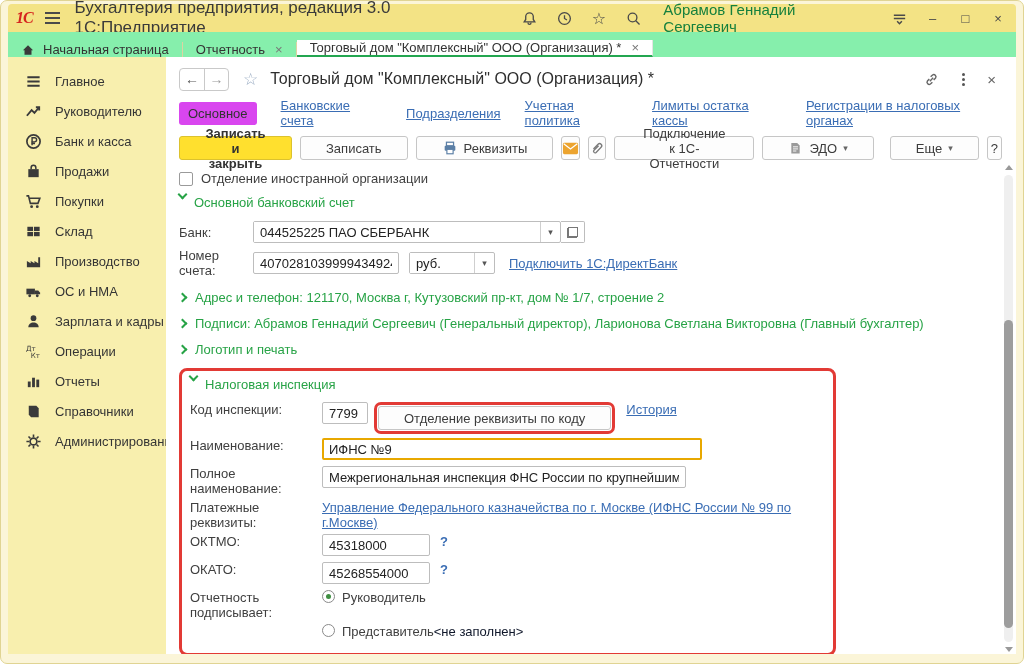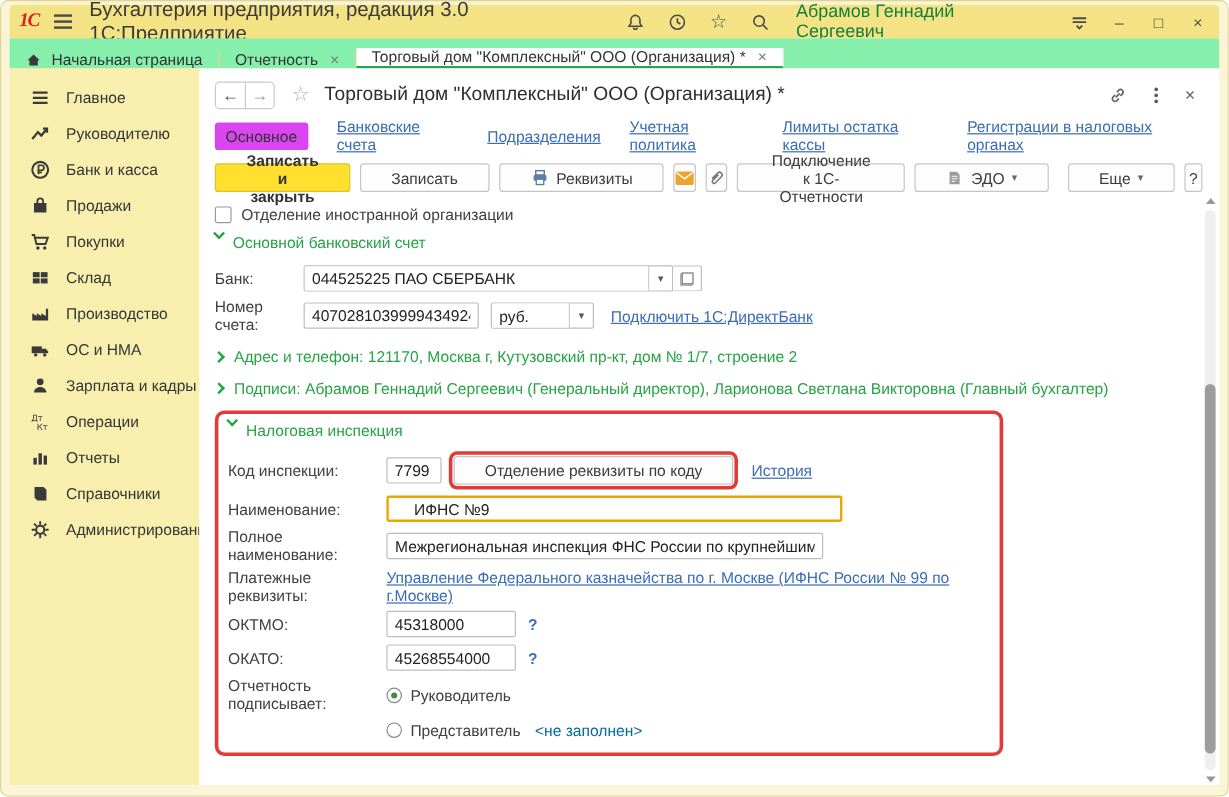--- a/index.html
+++ b/index.html
@@ -89,31 +89,31 @@
   .sq::before { content:""; position:absolute; left:0; bottom:0; width:8px; height:8px; border:1px solid #777; background:#fff; }
   .sq::after  { content:""; position:absolute; right:0; top:0; width:8px; height:8px; border:1px solid #777; background:#fff; }
   a.lnk { color:#3a6db4; text-decoration:underline; }
 
   .blabel { width:74px; flex:0 0 auto; }
   .green-row { display:flex; align-items:center; gap:9px; height:23px; margin-top:3px; color:#27a346; }
 
   
   .annot-box { width:657px; border:3px solid #e23a35; border-radius:8px; margin-top:7px;
     padding:2px 10px 8px 8px; }
-  .trow { display:flex; align-items:center; margin-top:4px; min-height:24px; }
+  .trow { display:flex; align-items:flex-start; margin-top:4px; min-height:24px; }
   .tlabel { width:132px; flex:0 0 auto; color:#3f3f3f; }
   .annot-btn { border:3px solid #e23a35; border-radius:7px; padding:1px; margin-left:6px; }
-  .inp-focus { border:2px solid #e8a800; border-radius:2px; height:22px; padding:0 21px; font-size:13px;
+  .inp-focus { border:2px solid #e8a800; border-radius:2px; height:22px; padding:0 5px; font-size:13px;
     color:#222; font-family:inherit; }
   .help { color:#3a6db4; font-weight:bold; margin-left:10px; }
   .radio { width:13px; height:13px; border:1px solid #8a8a8a; border-radius:50%; background:#fff;
     margin-right:7px; position:relative; flex:0 0 auto; }
   .radio.sel::after { content:""; position:absolute; left:3px; top:3px; width:5px; height:5px;
     border-radius:50%; background:#3e8e41; }
-  .muted { color:#0369a1; margin-left:12px; }
+  .muted { color:#0f172a; }
 
   
   .vscroll { position:absolute; right:3px; top:118px; bottom:12px; width:9px; }
   .vscroll .arr { position:absolute; left:1px; width:0; height:0; border-left:4px solid transparent; border-right:4px solid transparent; }
   .arr.up { top:-10px; border-bottom:5px solid #999; }
   .arr.dn { bottom:-10px; border-top:5px solid #999; }
   .vtrack { position:absolute; inset:0; background:#efefef; border-radius:5px; }
   .vthumb { position:absolute; left:0; width:9px; top:31%; height:66%; background:#9d9d9d; border-radius:5px; }
 </style>
 </head>
@@ -379,20 +379,24 @@
       </div>
 
       <div class="green-row" style="margin-top:8px">
         <span class="chev right"></span>
         <span>Адрес и телефон: 121170, Москва г, Кутузовский пр-кт, дом № 1/7, строение 2</span>
       </div>
       <div class="green-row">
         <span class="chev right"></span>
         <span>Подписи: Абрамов Геннадий Сергеевич (Генеральный директор), Ларионова Светлана Викторовна (Главный бухгалтер)</span>
       </div>
+      <div class="green-row">
+        <span class="chev right"></span>
+        <span>Логотип и печать</span>
+      </div>
 
       <div class="annot-box">
         <div class="sec" style="margin-top:4px">
           <span class="chev down"></span>
           <span>Налоговая инспекция</span>
         </div>
 
         <div class="trow">
           <span class="tlabel">Код инспекции:</span>
           <input class="inp" style="width: 46px;" value="7799">

